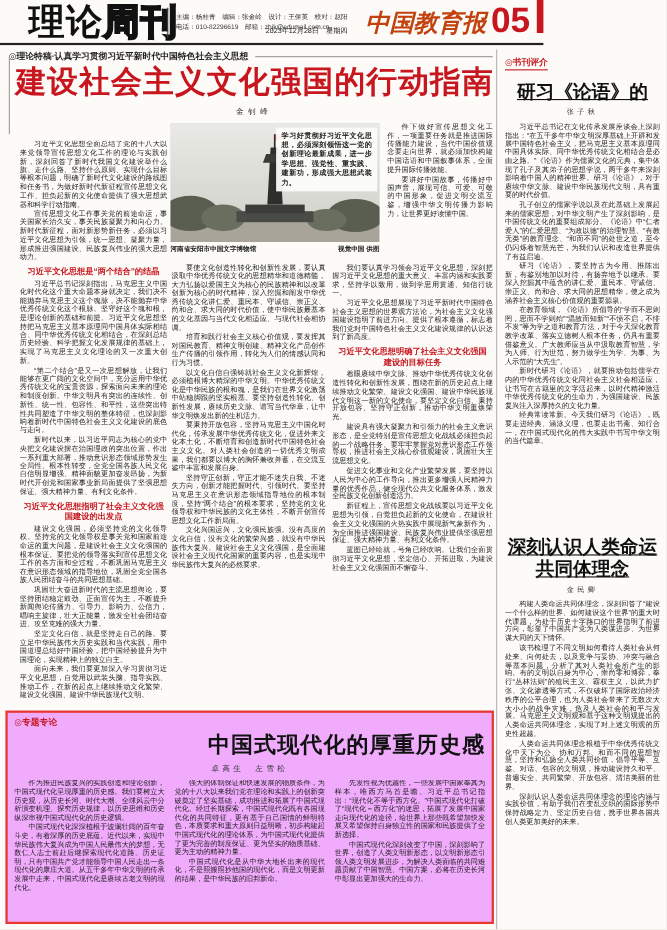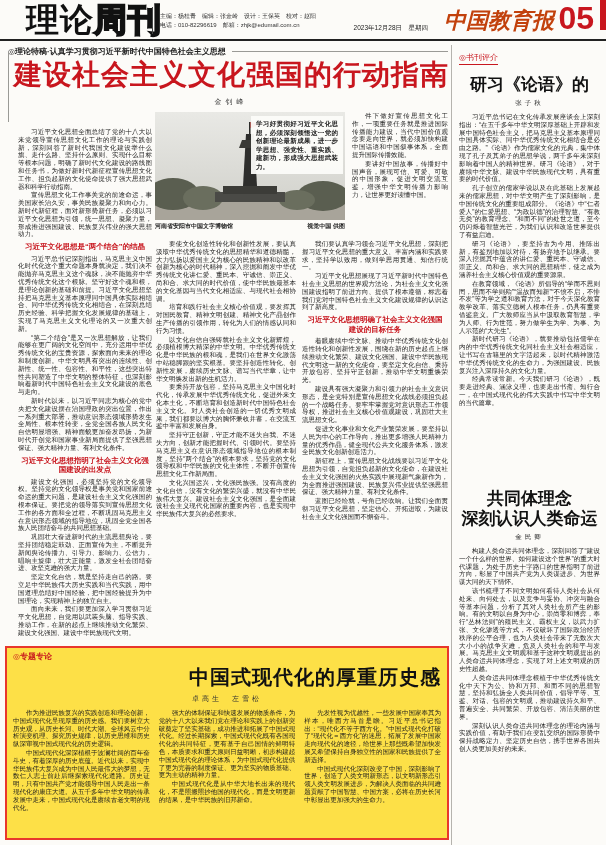--- a/index.html
+++ b/index.html
@@ -1,20 +1,20 @@
 <!DOCTYPE html>
 <html><head>
 <meta charset="utf-8">
 <style>
   html,body{margin:0;padding:0;background:#e9e7e2;}
   *{box-sizing:border-box;}
   #page{position:relative;width:606px;height:845px;margin:0 auto;background:#fcfbf8;overflow:hidden;
         font-family:"Liberation Sans","DejaVu Sans",sans-serif;color:#1b1b1b;}
   
-  #masthead{position:absolute;left:0;top:0;width:606px;height:41px;border-bottom:2px solid #222;}
+  #masthead{position:absolute;left:0;top:0;width:494px;height:41px;border-bottom:2px solid #222;}
   .logo{position:absolute;left:26px;top:2px;font-weight:900;font-size:33px;letter-spacing:1px;line-height:36px;white-space:nowrap;}
   .logo .solid{color:#111;}
   .logo .outline{color:#fff;-webkit-text-stroke:2px #111;text-stroke:2px #111;}
   .mast-div{position:absolute;left:152px;top:7px;width:1px;height:27px;background:#444;}
   .staff{position:absolute;left:160px;top:12px;font-size:6px;line-height:9px;color:#333;white-space:nowrap;}
   .dateline{position:absolute;right:178px;top:24px;font-size:6.5px;color:#222;white-space:nowrap;}
   .papername{position:absolute;right:52px;top:6px;font-family:"DejaVu Serif","Liberation Serif",serif;
              font-style:italic;font-weight:bold;font-size:22px;color:#c2410c;white-space:nowrap;}
   .pageno{position:absolute;right:12px;top:0px;font-size:32px;font-weight:bold;color:#c8161e;}
   .corner-strip{position:absolute;right:0;top:0;width:6px;height:30px;background:#c8161e;}
@@ -36,31 +36,31 @@
   #m-col2{left:156px;top:240px;width:140px;height:400px;}
   #m-col3{left:302px;top:240px;width:146px;height:400px;}
   
   #photo{position:absolute;left:155px;top:112px;width:190px;height:108px;background:#d9d8d3;}
   #photo svg{display:block;}
   .inset{position:absolute;top:4px;right:2px;width:92px;height:58px;background:rgba(252,252,249,.95);
          padding:4px 5px;font-size:6.5px;line-height:8.5px;font-weight:bold;text-align:justify;color:#222;}
   .caption{position:absolute;left:155px;top:222px;width:190px;display:flex;justify-content:space-between;
            font-size:6px;font-weight:bold;color:#222;}
   
-  #feature{position:absolute;left:5px;top:646px;width:444px;height:194px;border:2px solid #e8372c;background:#fde047;padding:3px 6px;}
+  #feature{position:absolute;left:5px;top:646px;width:444px;height:194px;border:2px solid #e8372c;background:#f0abfc;padding:3px 6px;}
   .f-kicker{font-size:8px;font-weight:bold;color:#c8161e;}
   .f-headline{text-align:right;font-size:20px;font-weight:900;color:#111;margin-top:2px;letter-spacing:1px;}
   .f-byline{text-align:center;font-size:7px;letter-spacing:3px;color:#333;margin-top:3px;}
   .f-cols{display:flex;gap:9px;margin-top:5px;height:132px;overflow:hidden;}
   .f-col{flex:1;overflow:hidden;}
   
   .v-div{position:absolute;left:451px;top:45px;width:1px;height:800px;background:#b5b3ae;}
   #rail{position:absolute;left:459px;top:46px;width:141px;}
-  .r-kicker{display:inline-block;font-size:8px;font-weight:normal;color:#c8161e;border-bottom:1px solid #c8161e;padding-bottom:1px;}
-  .r-headline{text-align:center;font-size:17px;font-weight:900;color:#111;line-height:20px;}
+  .r-kicker{display:inline-block;font-size:8px;font-weight:bold;color:#c8161e;border-bottom:1px solid #c8161e;padding-bottom:1px;}
+  .r-headline{text-align:center;font-size:17px;font-weight:900;color:#111;line-height:20px;text-decoration:underline;}
   .r-byline{text-align:center;font-size:6.5px;letter-spacing:3px;color:#333;margin:4px 0 5px 0;}
   .r-flow{overflow:hidden;}
   #r-h1{margin-top:10px;}
   #r-flow1{height:368px;}
   #r-h2{margin-top:8px;}
   #r-flow2{height:248px;}
 </style>
 </head>
 <body>
 
@@ -185,22 +185,22 @@
     <div id="r-flow1" class="r-flow">
         <p class="bp">习近平总书记在文化传承发展座谈会上深刻指出：“在五千多年中华文明深厚基础上开辟和发展中国特色社会主义，把马克思主义基本原理同中国具体实际、同中华优秀传统文化相结合是必由之路。”《论语》作为儒家文化的元典，集中体现了孔子及其弟子的思想学说，两千多年来深刻影响着中国人的精神世界。研习《论语》，对于赓续中华文脉、建设中华民族现代文明，具有重要的时代价值。</p>
         <p class="bp">孔子创立的儒家学说以及在此基础上发展起来的儒家思想，对中华文明产生了深刻影响，是中国传统文化的重要组成部分。《论语》中“仁者爱人”的仁爱思想、“为政以德”的治理智慧、“有教无类”的教育理念、“和而不同”的处世之道，至今仍闪烁着智慧光芒，为我们认识和改造世界提供了有益启迪。</p>
         <p class="bp">研习《论语》，要坚持古为今用、推陈出新，有鉴别地加以对待，有扬弃地予以继承。要深入挖掘其中蕴含的讲仁爱、重民本、守诚信、崇正义、尚和合、求大同的思想精华，使之成为涵养社会主义核心价值观的重要源泉。</p>
         <p class="bp">在教育领域，《论语》所倡导的“学而不思则罔，思而不学则殆”“温故而知新”“不愤不启，不悱不发”等为学之道和教育方法，对于今天深化教育教学改革、落实立德树人根本任务，仍具有重要借鉴意义。广大教师应当从中汲取教育智慧，学为人师、行为世范，努力做学生为学、为事、为人示范的“大先生”。</p>
         <p class="bp">新时代研习《论语》，就要推动包括儒学在内的中华优秀传统文化同社会主义社会相适应，让书写在古籍里的文字活起来，以时代精神激活中华优秀传统文化的生命力，为强国建设、民族复兴注入深厚持久的文化力量。</p>
         <p class="bp">经典常读常新。今天我们研习《论语》，既要走进经典、涵泳义理，也要走出书斋、知行合一，在中国式现代化的伟大实践中书写中华文明的当代篇章。</p>
       </div>
 
     <div id="r-h2" class="r-headline">
+      <div>深刻认识人类命运</div>
       <div>共同体理念</div>
-      <div>深刻认识人类命运</div>
     </div>
     <div class="r-byline">金民卿</div>
     <div id="r-flow2" class="r-flow">
         <p class="bp">构建人类命运共同体理念，深刻回答了“建设一个什么样的世界、如何建设这个世界”的重大时代课题，为处于历史十字路口的世界指明了前进方向，彰显了中国共产党为人类谋进步、为世界谋大同的天下情怀。</p>
         <p class="bp">该书梳理了不同文明如何看待人类社会从何处来、向何处去，以及竞争与妥协、冲突与融合等基本问题，分析了其对人类社会所产生的影响。有的文明以自身为中心，崇尚零和博弈，奉行“丛林法则”的殖民主义、霸权主义，以武力扩张、文化渗透等方式，不仅破坏了国际政治经济秩序的公平合理，也为人类社会带来了无数次大大小小的战争灾难，危及人类社会的和平与发展。马克思主义文明观和基于这种文明观提出的人类命运共同体理念，实现了对上述文明观的历史性超越。</p>
         <p class="bp">人类命运共同体理念根植于中华优秀传统文化中天下为公、协和万邦、和而不同的思想智慧，坚持和弘扬全人类共同价值，倡导平等、互鉴、对话、包容的文明观，推动建设持久和平、普遍安全、共同繁荣、开放包容、清洁美丽的世界。</p>
         <p class="bp">深刻认识人类命运共同体理念的理论内涵与实践价值，有助于我们在变乱交织的国际形势中保持战略定力、坚定历史自信，携手世界各国共创人类更加美好的未来。</p>
       </div>
   </div>
 

